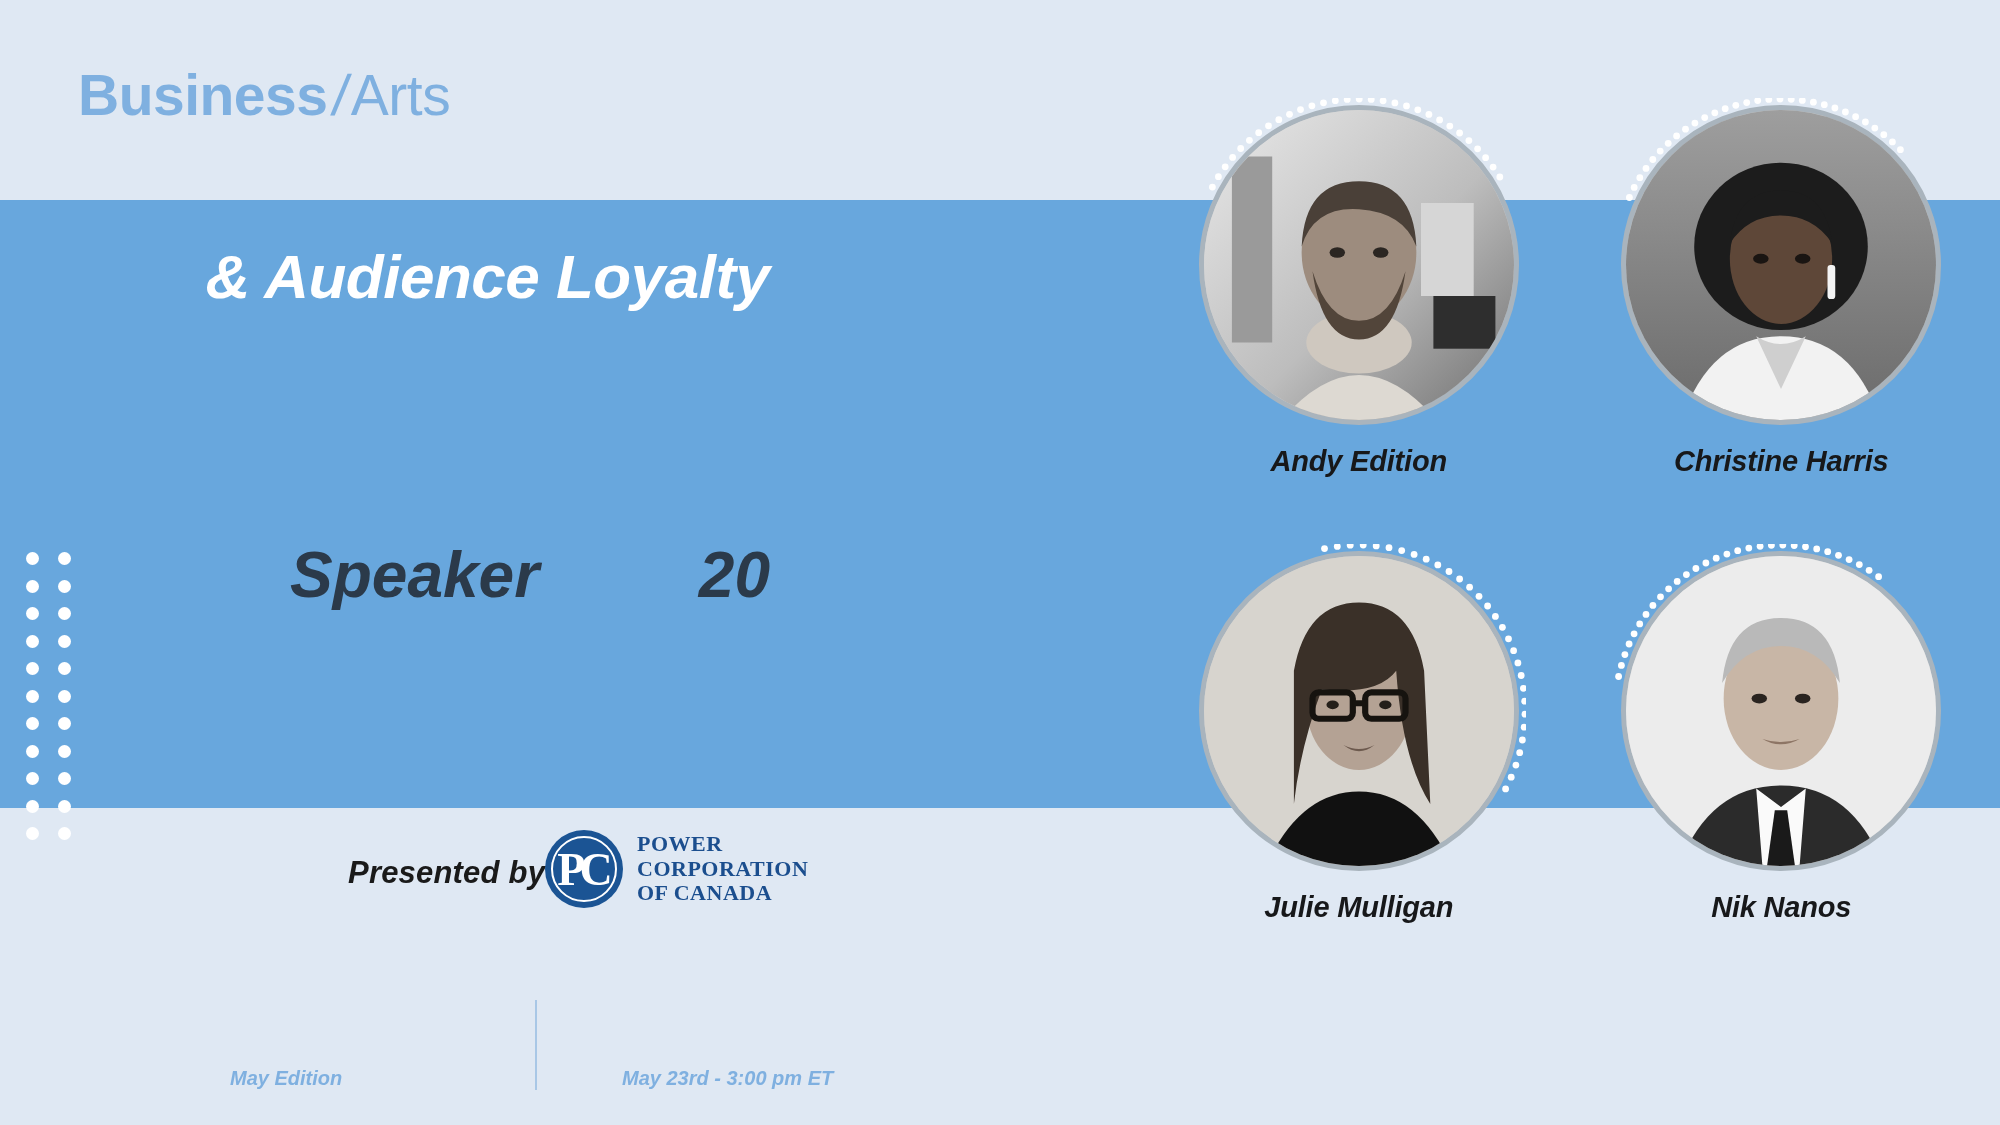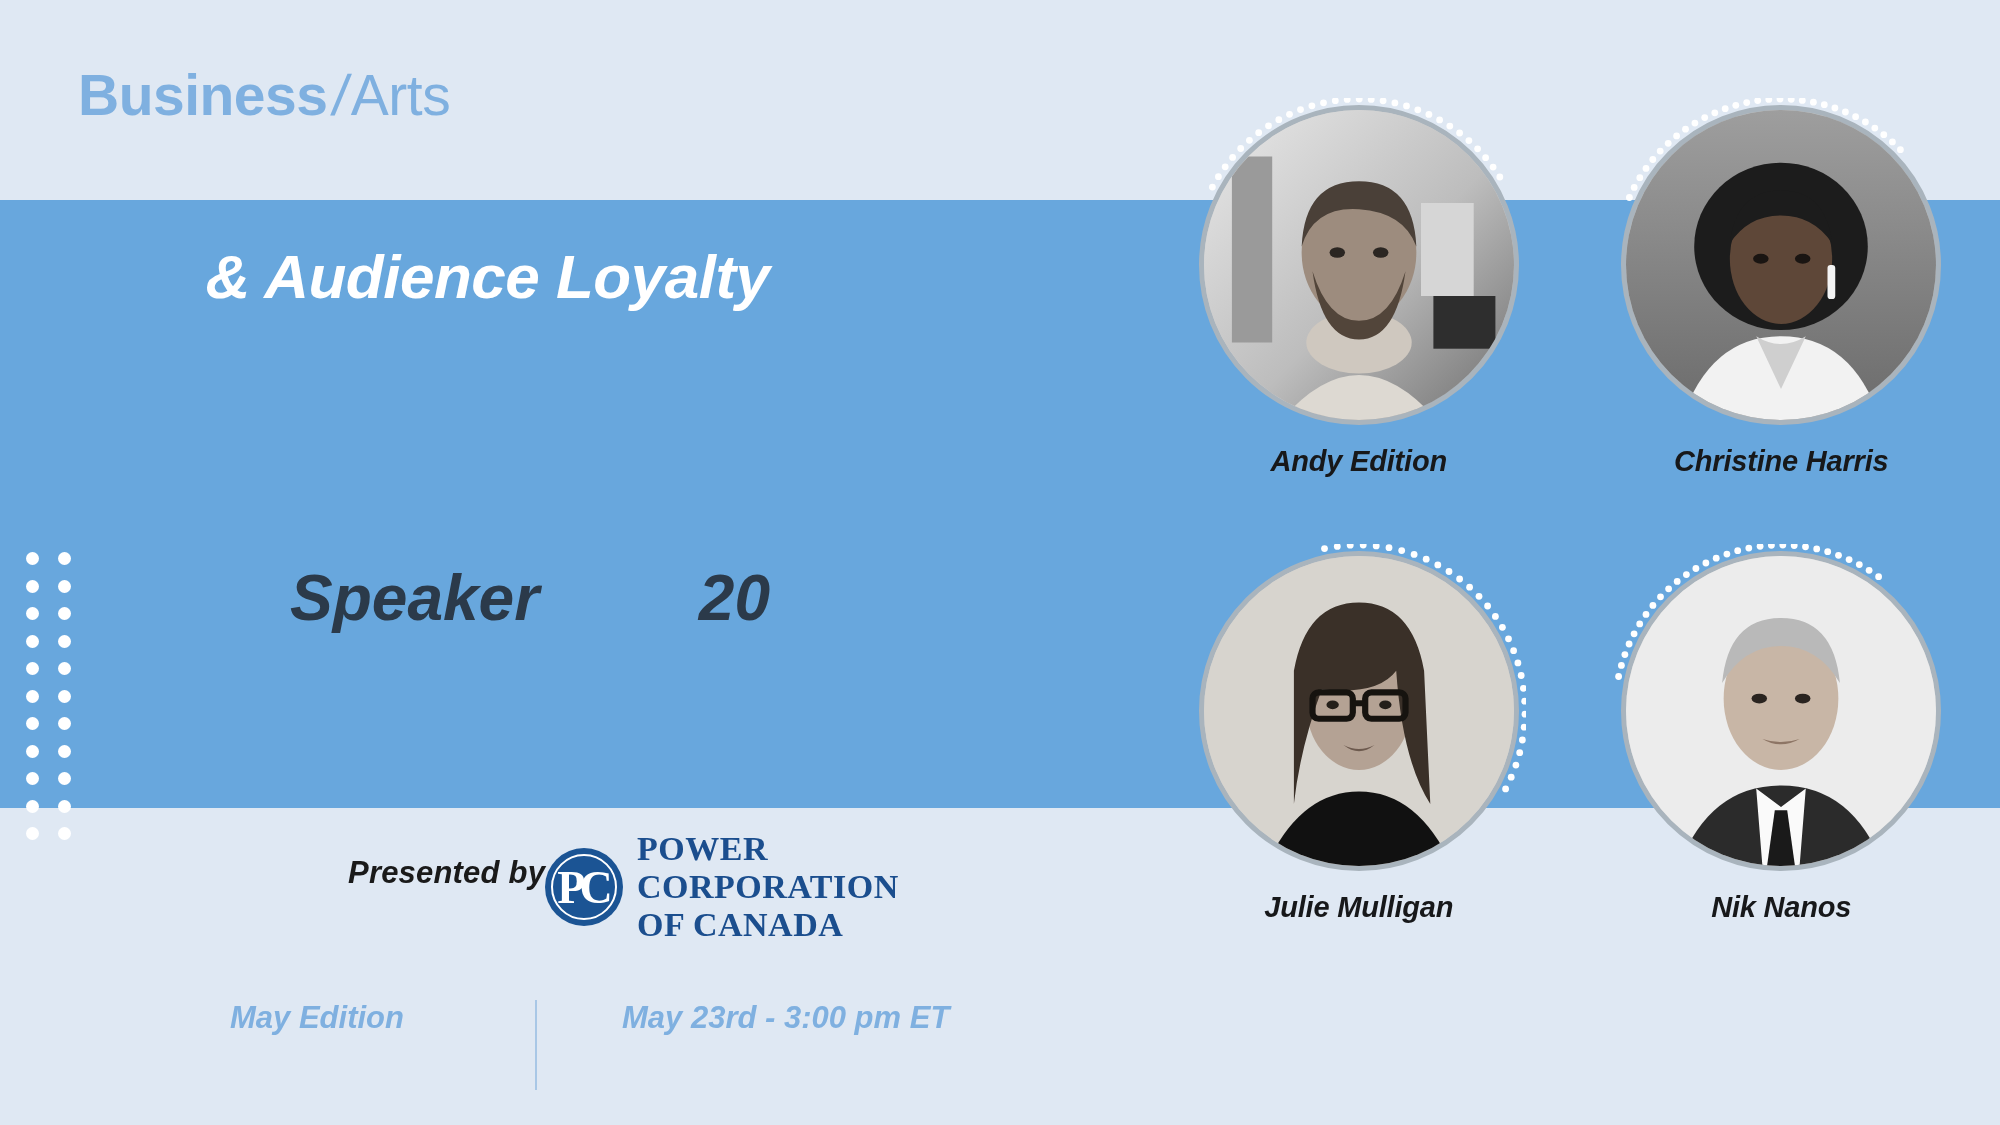--- a/index.html
+++ b/index.html
@@ -84,21 +84,21 @@
     font-weight:700;
     font-size:64px;
     line-height:1.18;
   }
   .series-row {
     display:flex;
     justify-content:space-between;
     align-items:baseline;
     width:480px;
   }
-  .series-row .lbl { text-align:center;margin-top:23px; }
+  .series-row .lbl { text-align:center; }
   .series-row .num { text-align:right; min-width:110px; }
   
   .presented {
     position:absolute;
     left:348px; top:855px;
     font-size:31px;
     font-weight:700;
     font-style:italic;
     color:#1a1a1a;
     letter-spacing:0.2px;
@@ -136,33 +136,33 @@
     font-size:46px;
     font-weight:700;
     color:#ffffff;
     letter-spacing:-6px;
     transform:translateX(-2px);
   }
   .pc-text {
     font-family:"Liberation Serif", serif;
     font-weight:700;
     color:#1b4e8e;
-    font-size:34px;
+    font-size:22px;
     line-height:1.12;
     letter-spacing:0.5px;
   }
   
   .footer {
     position:absolute;
     left:230px; top:1000px;
     display:flex;
-    align-items:flex-start;
+    align-items:flex-end;
     z-index:5;
     color:#7fb0e0;
-    font-size:31px;
+    font-size:20px;
     font-weight:700;
     font-style:italic;
   }
   .footer .edition { width:305px; }
   .footer .rule {
     width:2px; height:90px;
     background:#a8c7e6;
     margin-right:85px;
   }
   

